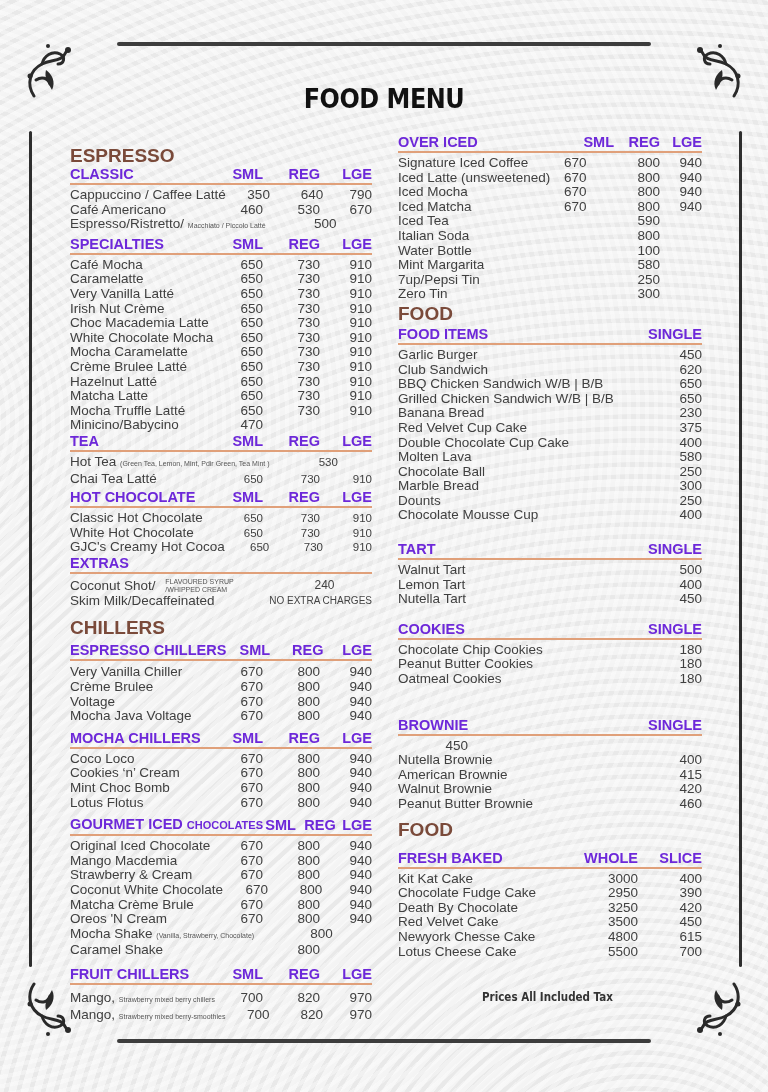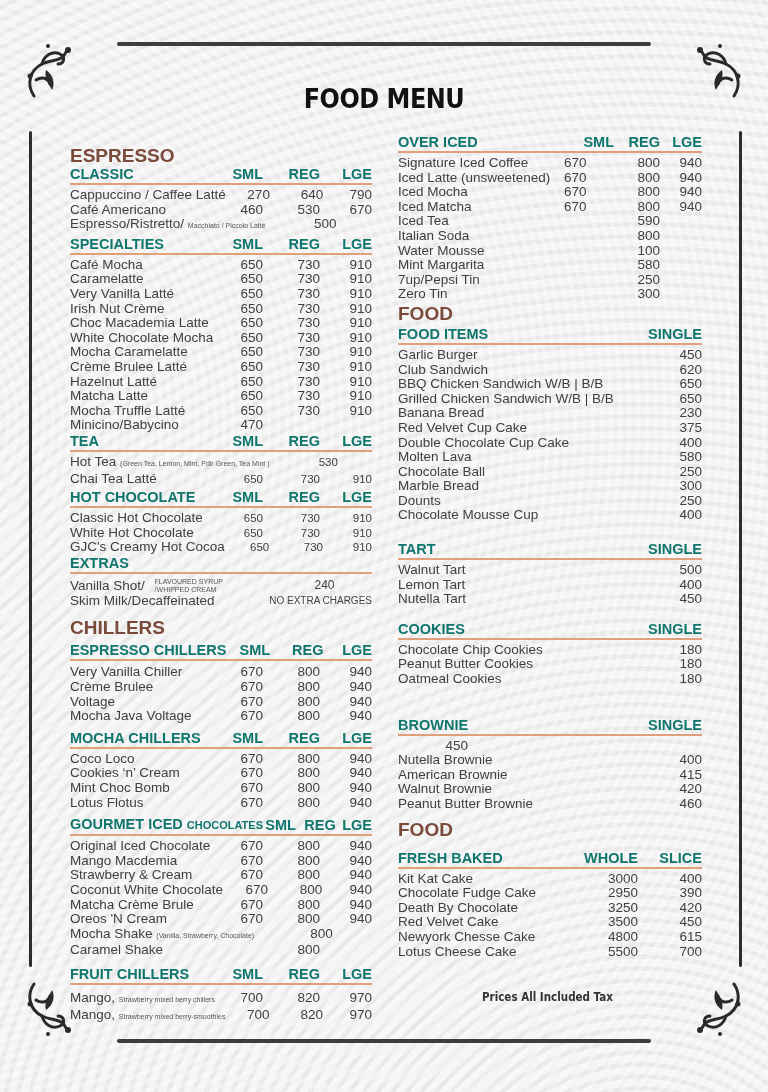--- a/index.html
+++ b/index.html
@@ -13,21 +13,21 @@
     font-family:"Liberation Sans", sans-serif;
     color:#3a3a3a;
   }
   .hline { position:absolute; left:117px; width:534px; height:4px; background:#3d3d3d; border-radius:2px; }
   .vline { position:absolute; width:3px; background:#2e2e2e; border-radius:2px; }
   .flourish { position:absolute; width:60px; height:60px; }
   .title { position:absolute; left:0; width:768px; top:84px; text-align:center;
     font-family:"DejaVu Sans", sans-serif; font-weight:bold; font-size:26px; color:#111; letter-spacing:-0.5px; transform:scaleX(0.92); }
   .col { position:absolute; }
   .big { color:#7a4a3a; font-weight:bold; font-size:19px; line-height:20px; }
-  .sec { display:flex; align-items:flex-end; color:#0f766e; font-weight:bold; font-size:14.5px;
+  .sec { display:flex; align-items:flex-end; color:#6d28d9; font-weight:bold; font-size:14.5px;
     border-bottom:2px solid #e0a07a; line-height:16px; padding-bottom:1px; margin-bottom:3px; }
   .sec .nm { flex:1; white-space:nowrap; }
   .sec .nm small { font-size:11px; font-weight:bold; }
   .sec .h { text-align:right; }
   .row { display:flex; font-size:13.5px; line-height:14.6px; color:#404040; white-space:nowrap; }
   .row .nm { flex:1; overflow:visible; }
   .row .nm small { font-size:7px; color:#555; }
   .row .p { text-align:right; }
   .w1 { width:50px; } .w2 { width:50px; } .w3 { width:48px; }
   .left .w1 { width:47px; } .left .w2 { width:57px; } .left .w3 { width:52px; }
@@ -97,21 +97,21 @@
 
   <div class="sec">
     <span class="nm">CLASSIC</span>
     <span class="h w1">SML</span>
     <span class="h w2">REG</span>
     <span class="h w3">LGE</span>
   </div>
   <div>
       <div class="row">
         <span class="nm"><span>Cappuccino / Caffee Latté</span></span>
-        <span class="p w1">270</span>
+        <span class="p w1">350</span>
         <span class="p w2">640</span>
         <span class="p w3">790</span>
       </div>
       <div class="row">
         <span class="nm"><span>Café Americano</span></span>
         <span class="p w1">460</span>
         <span class="p w2">530</span>
         <span class="p w3">670</span>
       </div>
       <div class="row">
@@ -249,21 +249,21 @@
         <span class="p w2" style="font-size: 11.5px;">730</span>
         <span class="p w3" style="font-size: 11.5px;">910</span>
       </div>
     </div>
 
   <div class="sec">
     <span class="nm">EXTRAS</span>
   </div>
   <div class="row" style="margin-top:4px;">
     <span class="nm">
-      <span>Vanilla Shot/</span>
+      <span>Coconut Shot/</span>
       <span class="extras-note"><span>FLAVOURED SYRUP</span><br><span>/WHIPPED   CREAM</span></span>
     </span>
     <span class="p" style="width:95px;text-align:center;font-size:12px;">240</span>
   </div>
   <div class="row">
     <span class="nm">Skim Milk/Decaffeinated</span>
     <span class="p noextra" style="width:120px;">NO EXTRA CHARGES</span>
   </div>
 
   <div class="big" style="margin-top:10px;">CHILLERS</div>
@@ -451,21 +451,21 @@
         <span class="p " style="width:46px;">590</span>
         <span class="p " style="width:42px;"></span>
       </div>
       <div class="row">
         <span class="nm"><span>Italian Soda</span></span>
         <span class="p " style="width:50px;text-align:left;padding-left:0;"></span>
         <span class="p " style="width:46px;">800</span>
         <span class="p " style="width:42px;"></span>
       </div>
       <div class="row">
-        <span class="nm"><span>Water Mousse</span></span>
+        <span class="nm"><span>Water Bottle</span></span>
         <span class="p " style="width:50px;text-align:left;padding-left:0;"></span>
         <span class="p " style="width:46px;">100</span>
         <span class="p " style="width:42px;"></span>
       </div>
       <div class="row">
         <span class="nm"><span>Mint Margarita</span></span>
         <span class="p " style="width:50px;text-align:left;padding-left:0;"></span>
         <span class="p " style="width:46px;">580</span>
         <span class="p " style="width:42px;"></span>
       </div>

